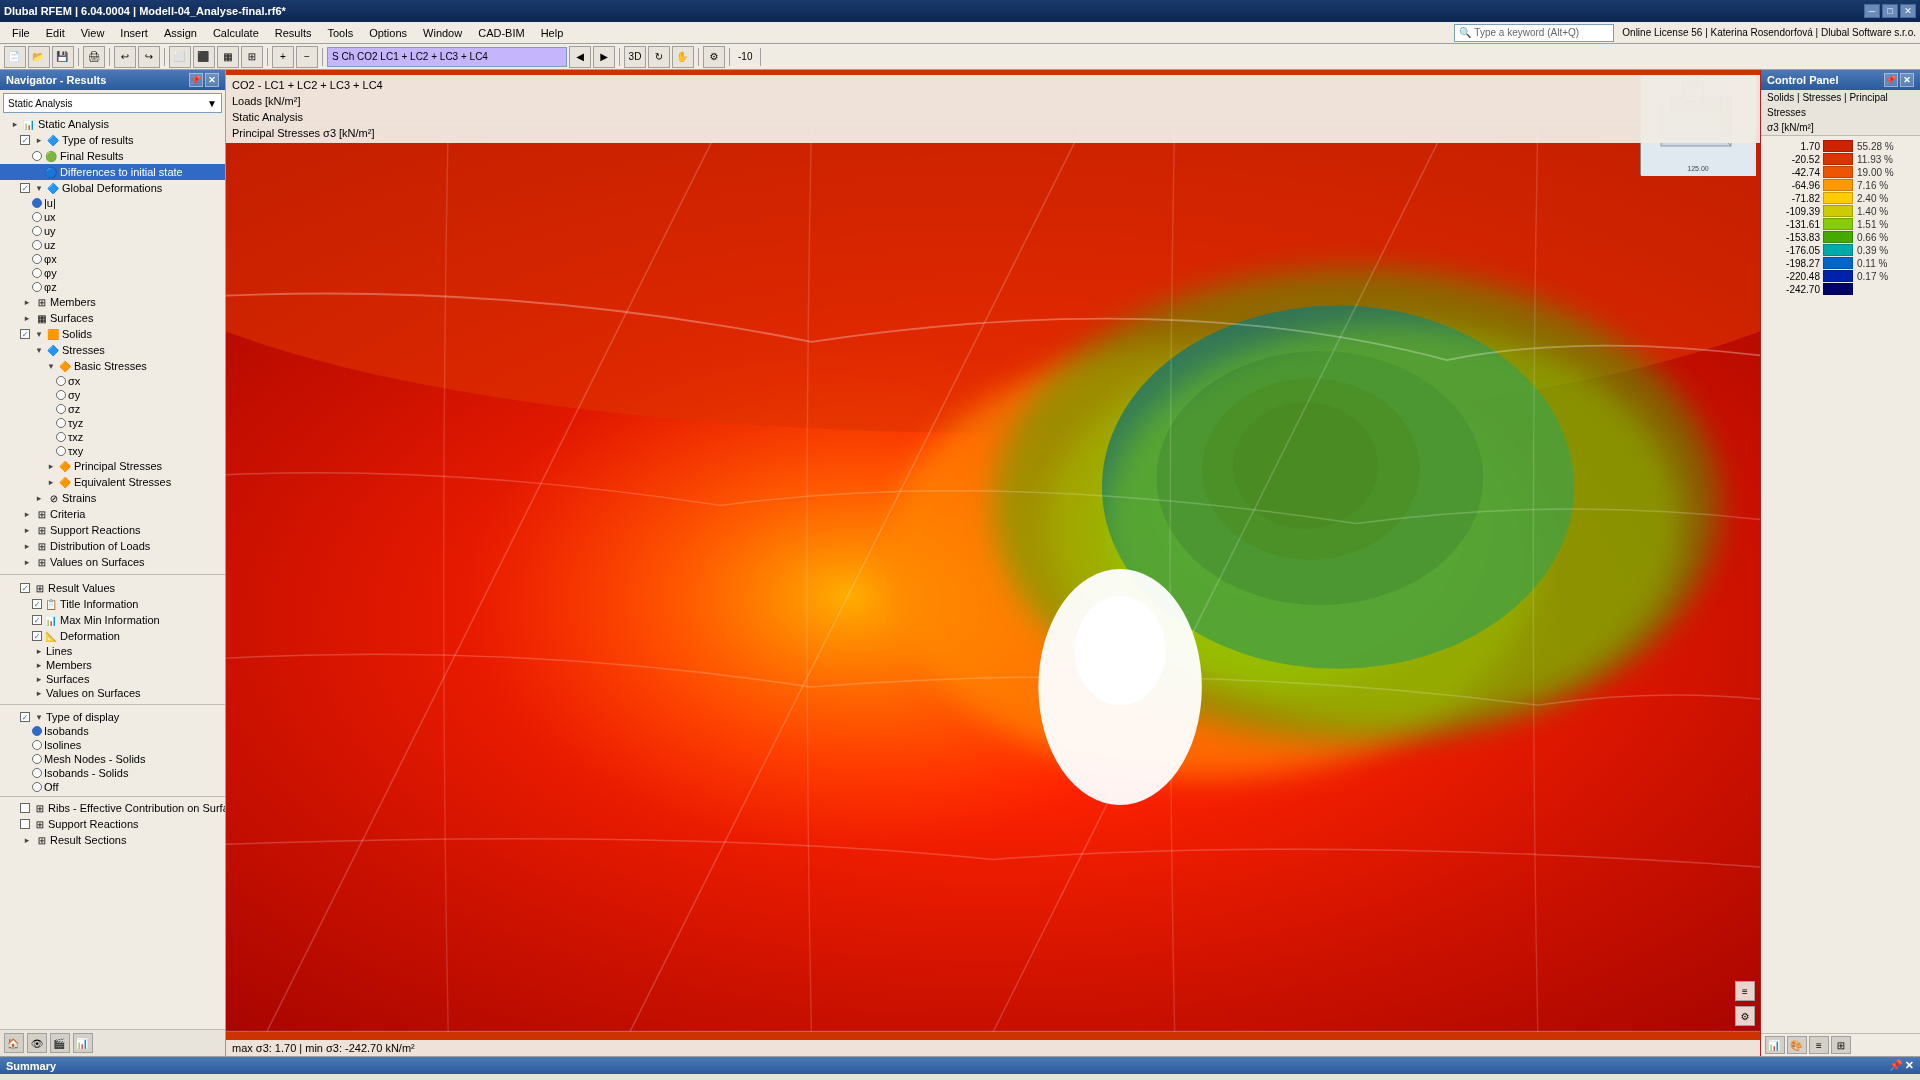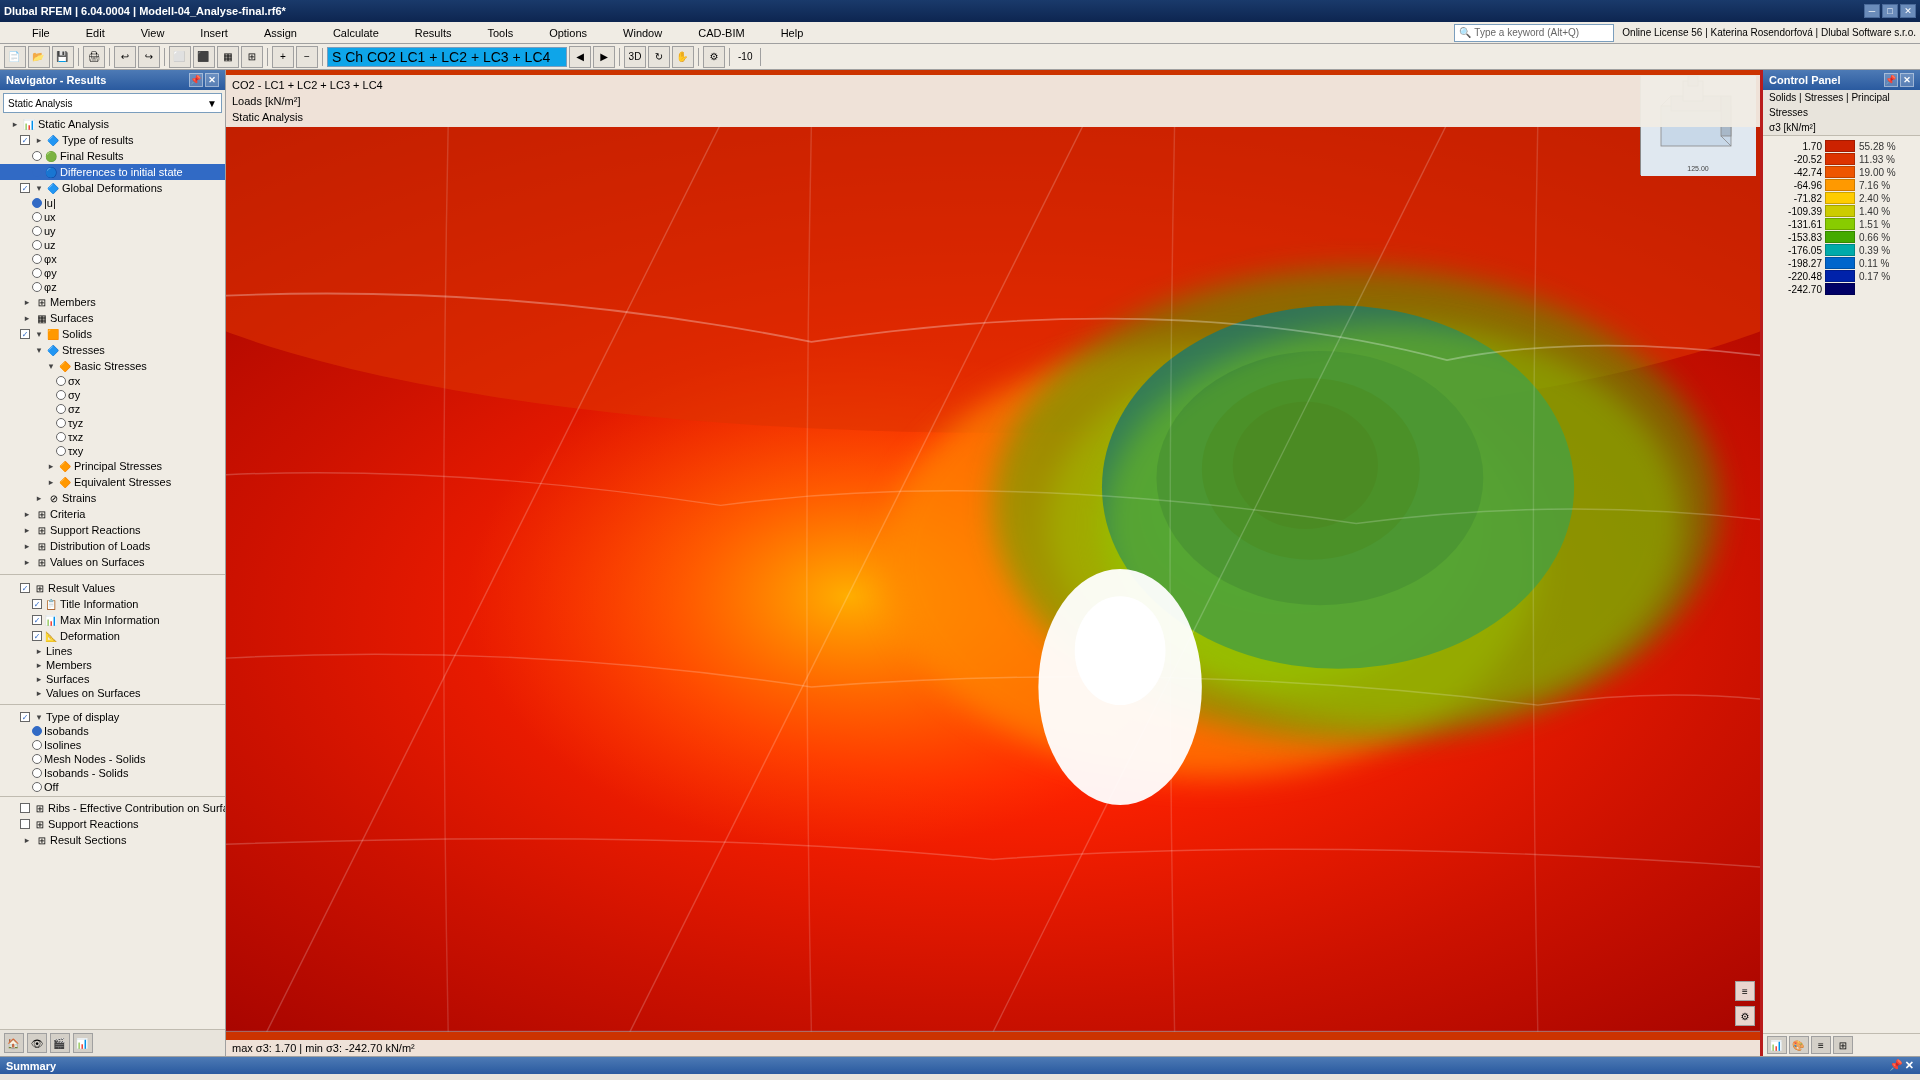--- a/index.html
+++ b/index.html
@@ -23,45 +23,45 @@
     
     #menubar {
       background: #f0ece4;
       height: 22px;
       display: flex;
       align-items: center;
       padding: 0 4px;
       border-bottom: 1px solid #a0a0a0;
       font-size: 11px;
     }
-    #menubar span { padding: 2px 8px; cursor: pointer; margin-left: 20px; }
+    #menubar span { padding: 2px 8px; cursor: pointer; }
 
     
     #toolbar {
       background: #f0ece4;
       height: 26px;
       display: flex;
       align-items: center;
       padding: 0 4px;
       border-bottom: 1px solid #a0a0a0;
       gap: 2px;
     }
     .tb-btn {
       width: 22px; height: 22px;
       background: #e8e4dc;
       border: 1px solid #a0a0a0;
       display: flex; align-items: center; justify-content: center;
       font-size: 10px; cursor: pointer;
     }
     .tb-sep { width: 1px; height: 18px; background: #a0a0a0; margin: 0 2px; }
     .tb-combo {
-      height: 20px; background: #0ea5e9;
+      height: 20px; background: #c4b5fd;
       border: 1px solid #7b9ebd;
       padding: 0 4px;
-      font-size: 14px;
+      font-size: 10px;
       display: flex; align-items: center;
     }
 
     
     #main {
       display: flex;
       height: calc(1080px - 22px - 22px - 26px - 24px);
     }
 
     
@@ -161,21 +161,21 @@
       bottom: 0; left: 0; right: 0;
       background: rgba(240,236,228,0.95);
       padding: 2px 6px;
       font-size: 11px;
     }
 
     
     #control-panel {
       width: 160px;
       background: #f0ece4;
-      border-left: 3px solid #b91c1c;
+      border-left: 1px solid #b91c1c;
       display: flex;
       flex-direction: column;
     }
     #cp-header {
       background: linear-gradient(to bottom, #4d7ab5, #2a5a9f);
       color: white;
       padding: 3px 6px;
       font-weight: bold;
       font-size: 11px;
       display: flex;
@@ -642,20 +642,21 @@
       <div class="nav-bottom-btn">🎬</div>
       <div class="nav-bottom-btn">📊</div>
     </div>
   </div>
 
   <div id="viewport">
     <div id="viewport-header">
       <div>CO2 - LC1 + LC2 + LC3 + LC4</div>
       <div>Loads [kN/m²]</div>
       <div>Static Analysis</div>
+      <div>Principal Stresses σ3 [kN/m²]</div>
     </div>
 
     <div id="viewport-canvas">
       <svg id="stress-svg" viewBox="0 0 1000 500" preserveAspectRatio="xMidYMid slice">
         <defs>
           <radialGradient id="bg-grad" cx="50%" cy="55%" r="70%">
             <stop offset="0%" stop-color="#ff4400"></stop>
             <stop offset="25%" stop-color="#ff2200"></stop>
             <stop offset="60%" stop-color="#cc1100"></stop>
             <stop offset="100%" stop-color="#990000"></stop>

